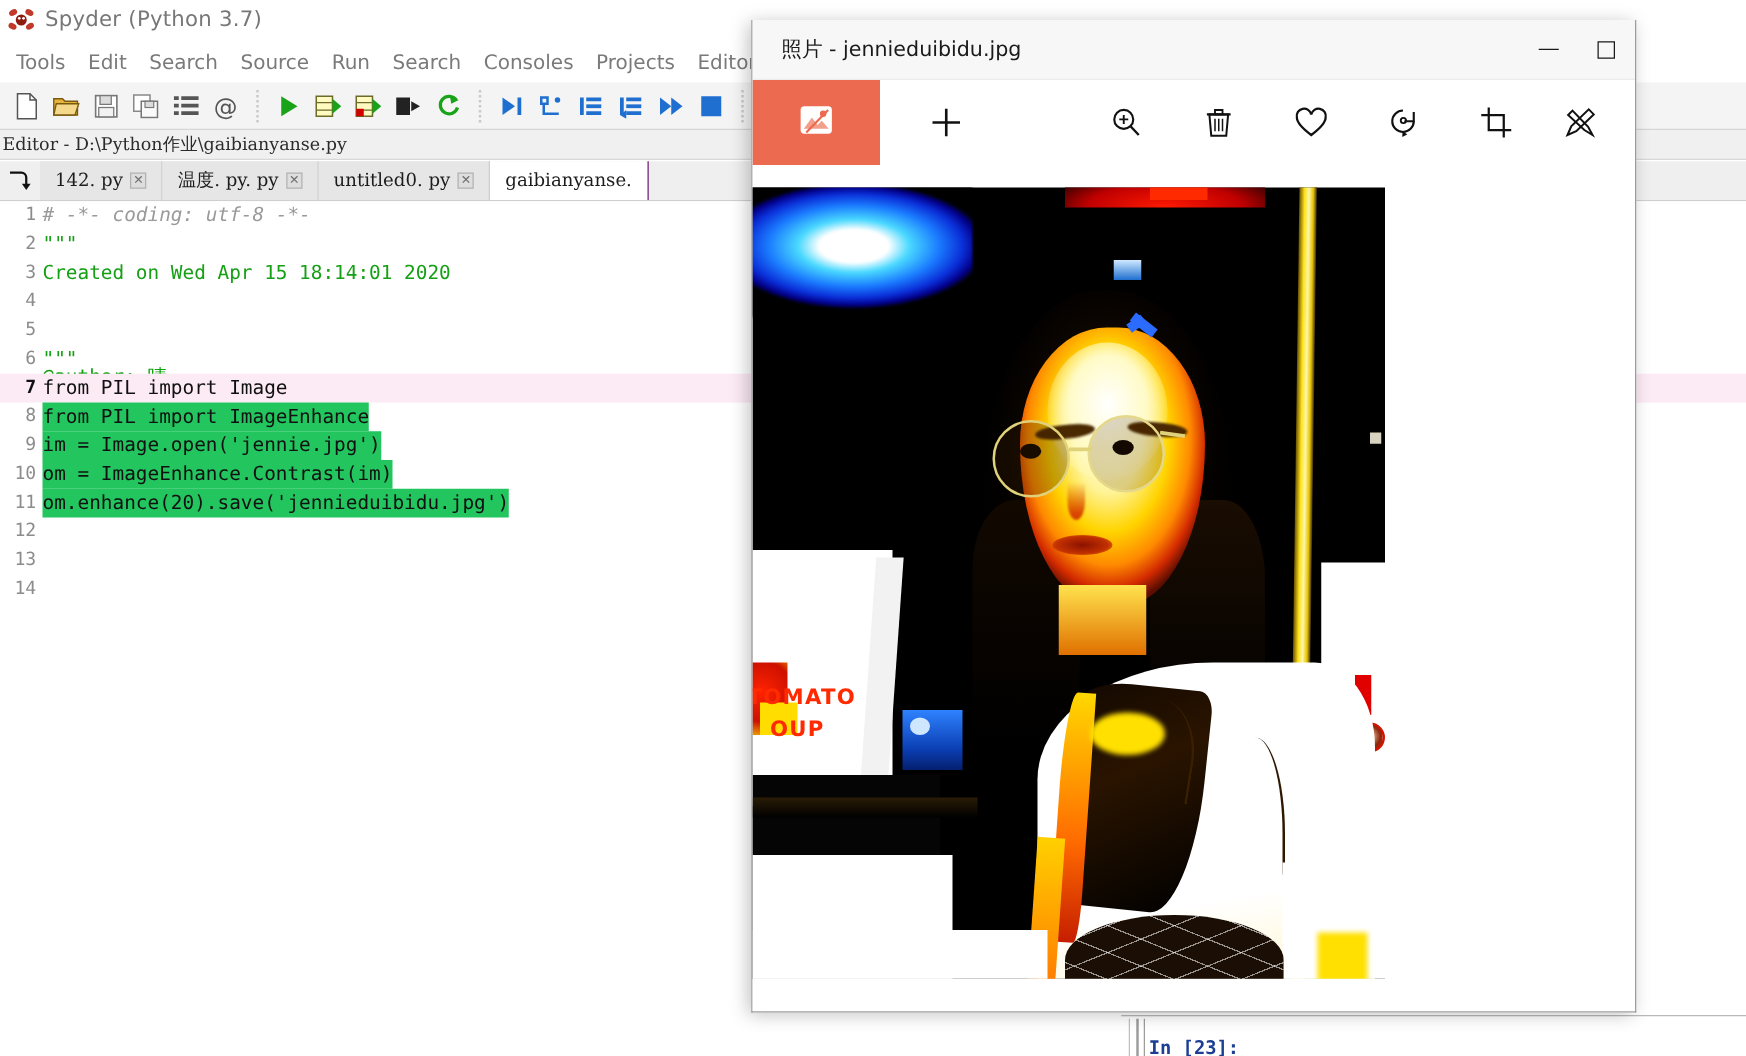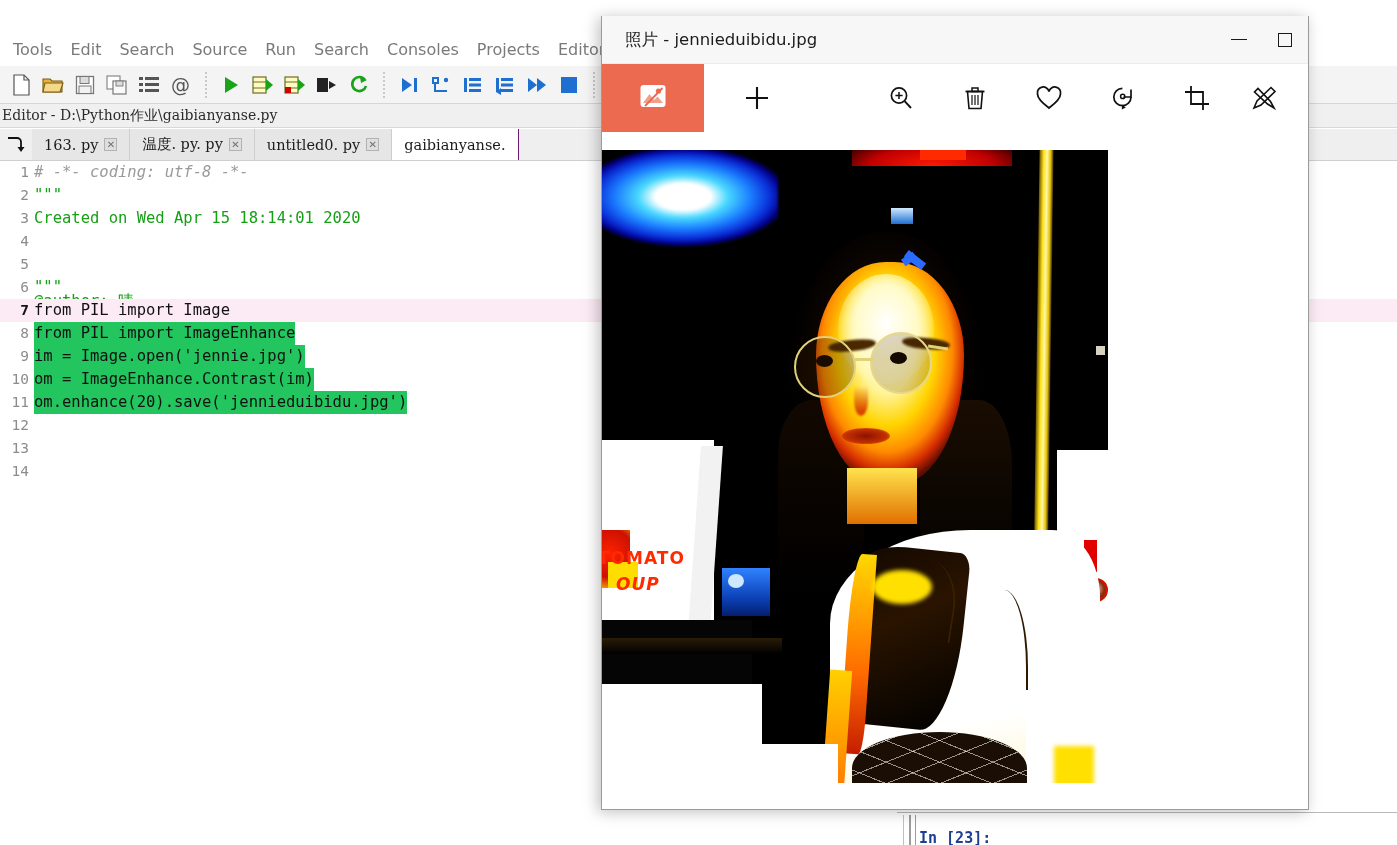--- a/index.html
+++ b/index.html
@@ -256,21 +256,21 @@
     left: -4px; top: 398px; width: 120px;
     color: #ff2a00;
     font-family: "DejaVu Sans", sans-serif;
     font-weight: bold; font-size: 17px; letter-spacing: 1px;
     background: transparent;
   }
   .ph-txt-soup {
     left: 14px; top: 424px; width: 100px;
     color: #ff2a00;
     font-family: "DejaVu Sans", sans-serif;
-    font-weight: bold; font-size: 17px; letter-spacing: 1px; font-style: italic;
+    font-weight: bold; font-size: 17px; letter-spacing: 1px;
   }
 
   
   .ph-counter {
     left: 0; top: 470px; width: 150px; height: 64px;
     background: #050505;
   }
   .ph-counter2 {
     left: 0; top: 488px; width: 180px; height: 16px;
     background: linear-gradient(180deg,#2a1c06,#000);
@@ -422,20 +422,36 @@
   .ph-yellow-br {
     left: 452px; top: 596px; width: 40px; height: 40px;
     background: #ffe000; filter: blur(2px);
   }
 </style>
 </head>
 <body>
 
 <div id="spyder">
 
+  <div id="spyder-titlebar">
+    <span id="spyder-logo">
+      <svg width="22" height="22" viewBox="0 0 22 22">
+        <g fill="#c0392b">
+          <circle cx="11" cy="11" r="4.4" fill="#8e1b10"></circle>
+          <ellipse cx="4.5" cy="5" rx="3.4" ry="2.4" transform="rotate(-30 4.5 5)"></ellipse>
+          <ellipse cx="17.5" cy="5" rx="3.4" ry="2.4" transform="rotate(30 17.5 5)"></ellipse>
+          <ellipse cx="4" cy="16" rx="3.4" ry="2.4" transform="rotate(30 4 16)"></ellipse>
+          <ellipse cx="18" cy="16" rx="3.4" ry="2.4" transform="rotate(-30 18 16)"></ellipse>
+        </g>
+        <circle cx="9.4" cy="9.6" r="1.1" fill="#ffffff"></circle>
+        <circle cx="12.8" cy="9.6" r="1.1" fill="#ffffff"></circle>
+      </svg>
+    </span>
+    <span id="spyder-title">Spyder (Python 3.7)</span>
+  </div>
 
   <div id="spyder-menubar">
     <span class="menu-item">Tools</span>
     <span class="menu-item">Edit</span>
     <span class="menu-item">Search</span>
     <span class="menu-item">Source</span>
     <span class="menu-item">Run</span>
     <span class="menu-item">Search</span>
     <span class="menu-item">Consoles</span>
     <span class="menu-item">Projects</span>
@@ -587,21 +603,21 @@
   </div>
 
   <div id="spyder-tabbar">
     <span id="tab-browse-btn">
       <svg width="20" height="18" viewBox="0 0 20 18">
           <path d="M2 2 h9 a4 4 0 0 1 4 4 v7" fill="none" stroke="#111" stroke-width="1.8"></path>
           <path d="M11.5 11 L15 16 L18.5 11 Z" fill="#111"></path>
         </svg>
     </span>
     <div class="editor-tab">
-      <span>163. py</span>
+      <span>142. py</span>
       <span class="tab-close">✕</span>
     </div>
     <div class="editor-tab">
       <span>温度. py. py</span>
       <span class="tab-close">✕</span>
     </div>
     <div class="editor-tab">
       <span>untitled0. py</span>
       <span class="tab-close">✕</span>
     </div>

